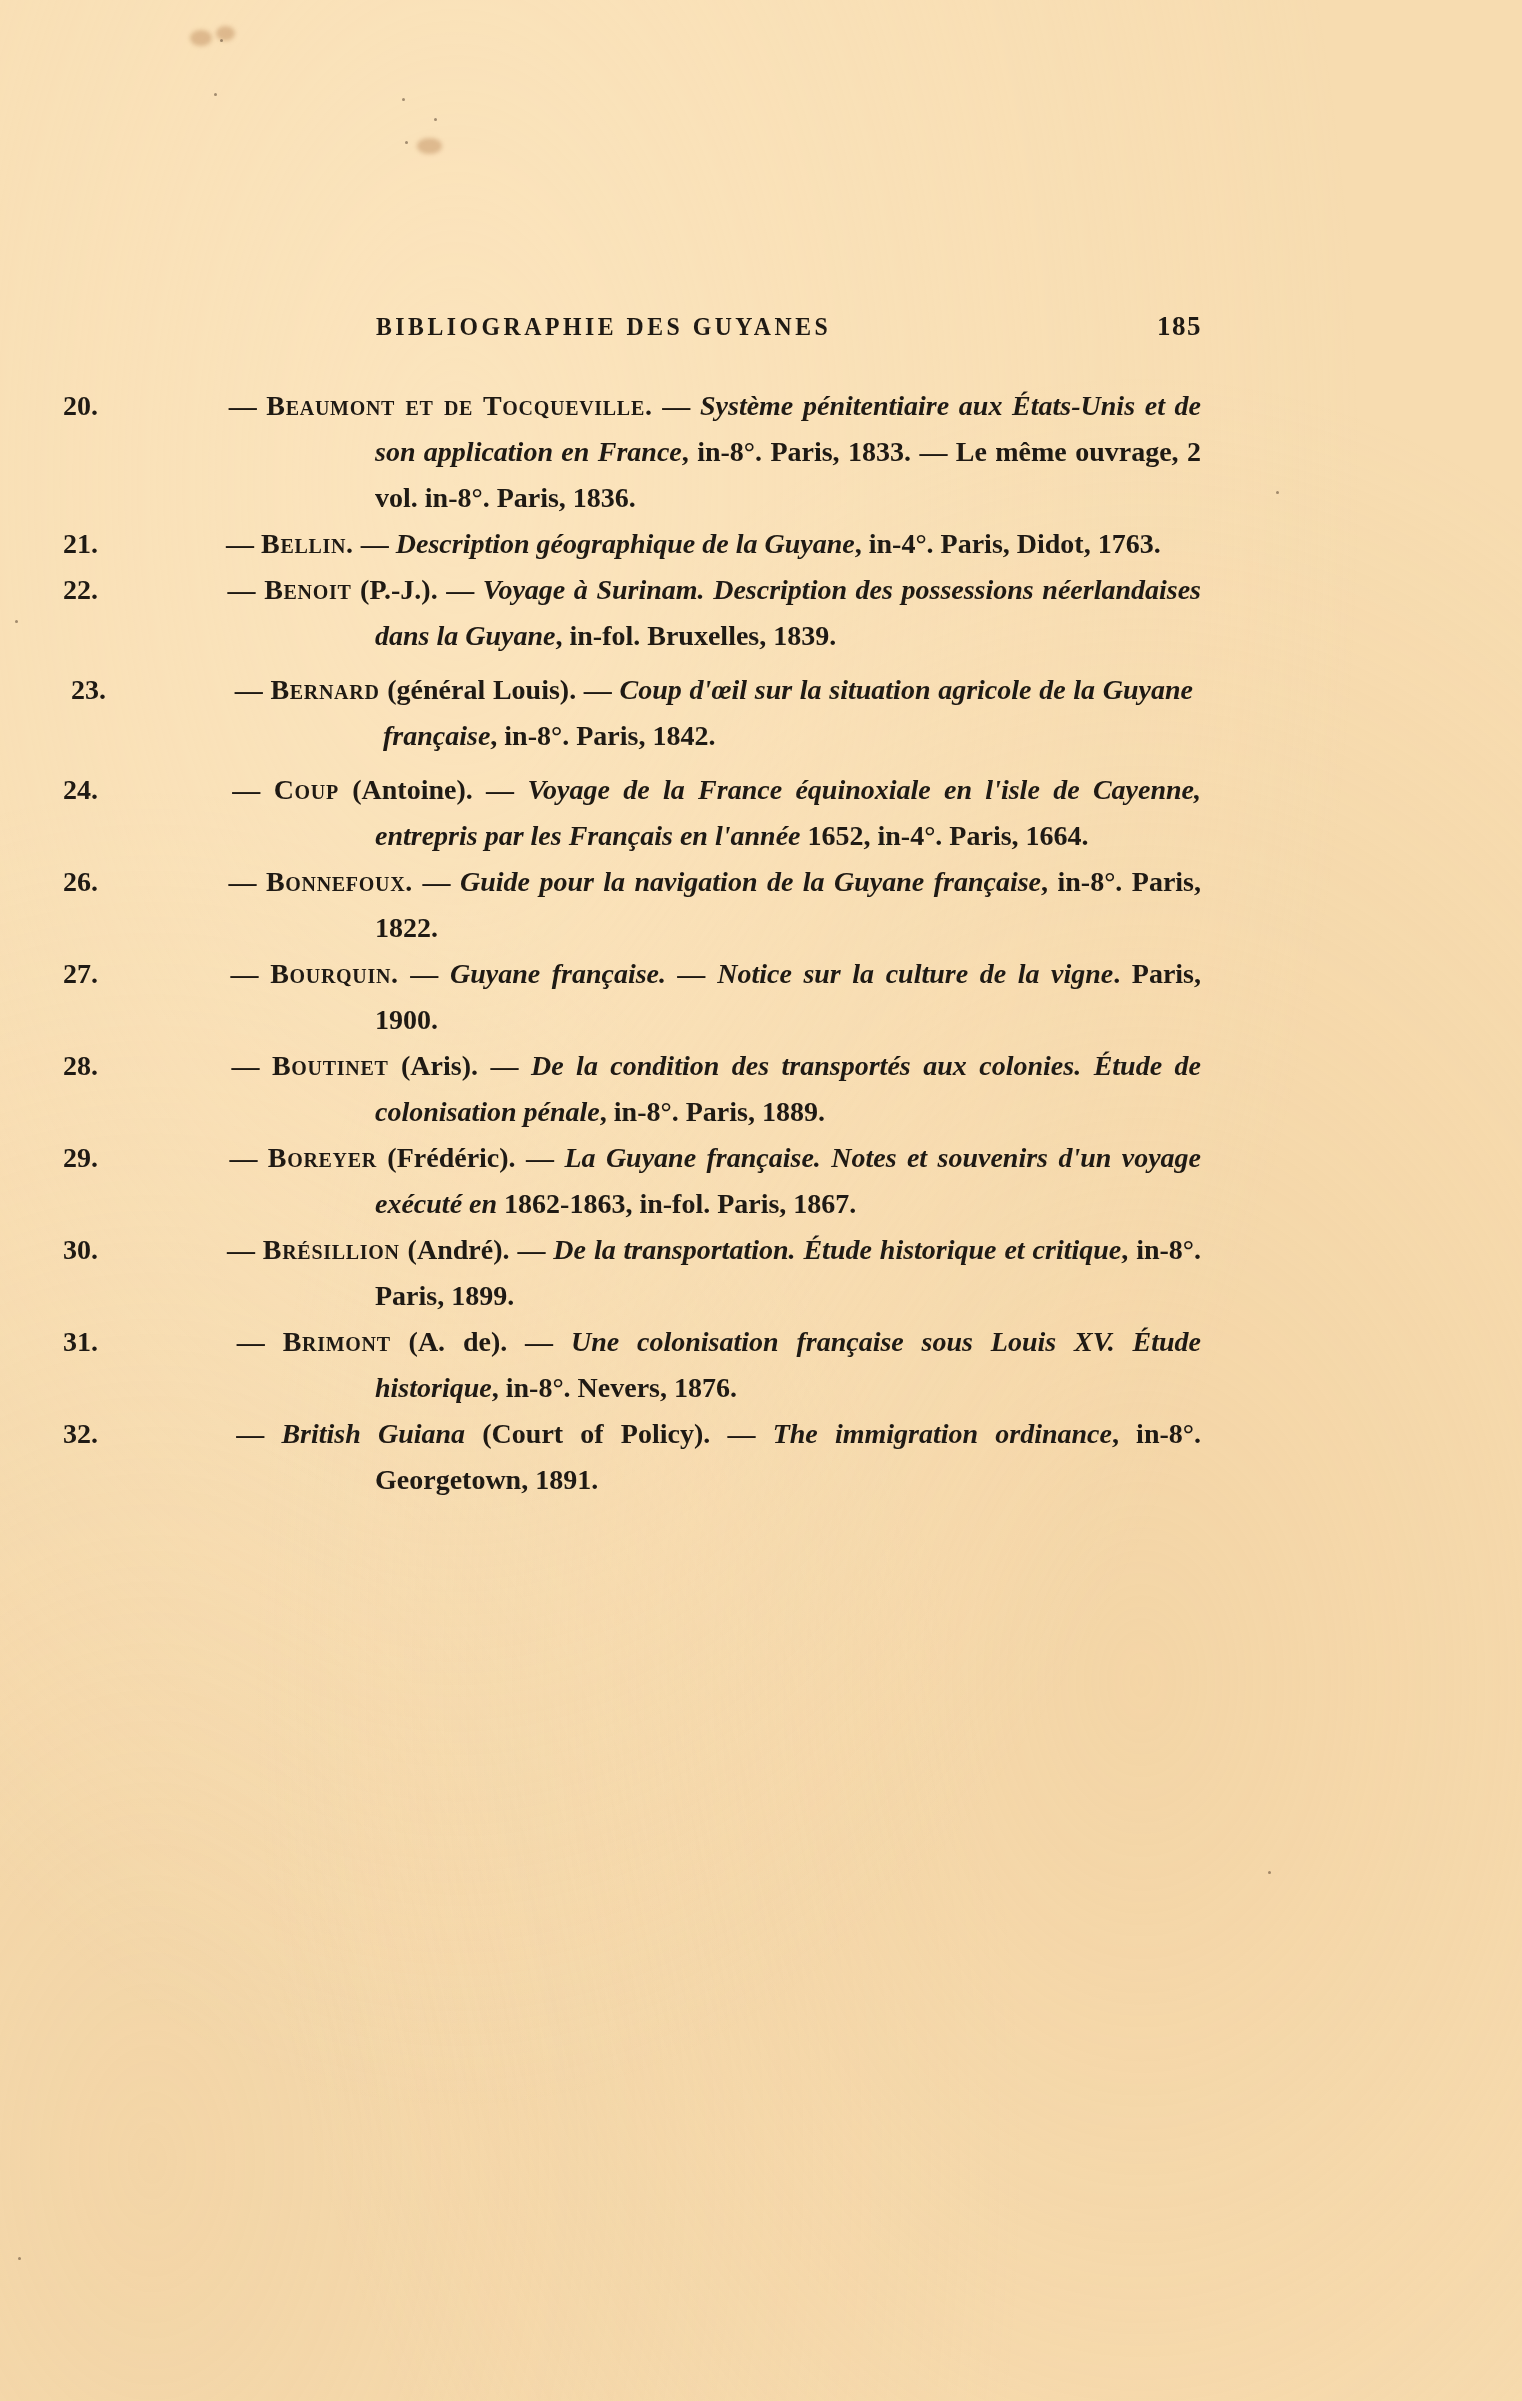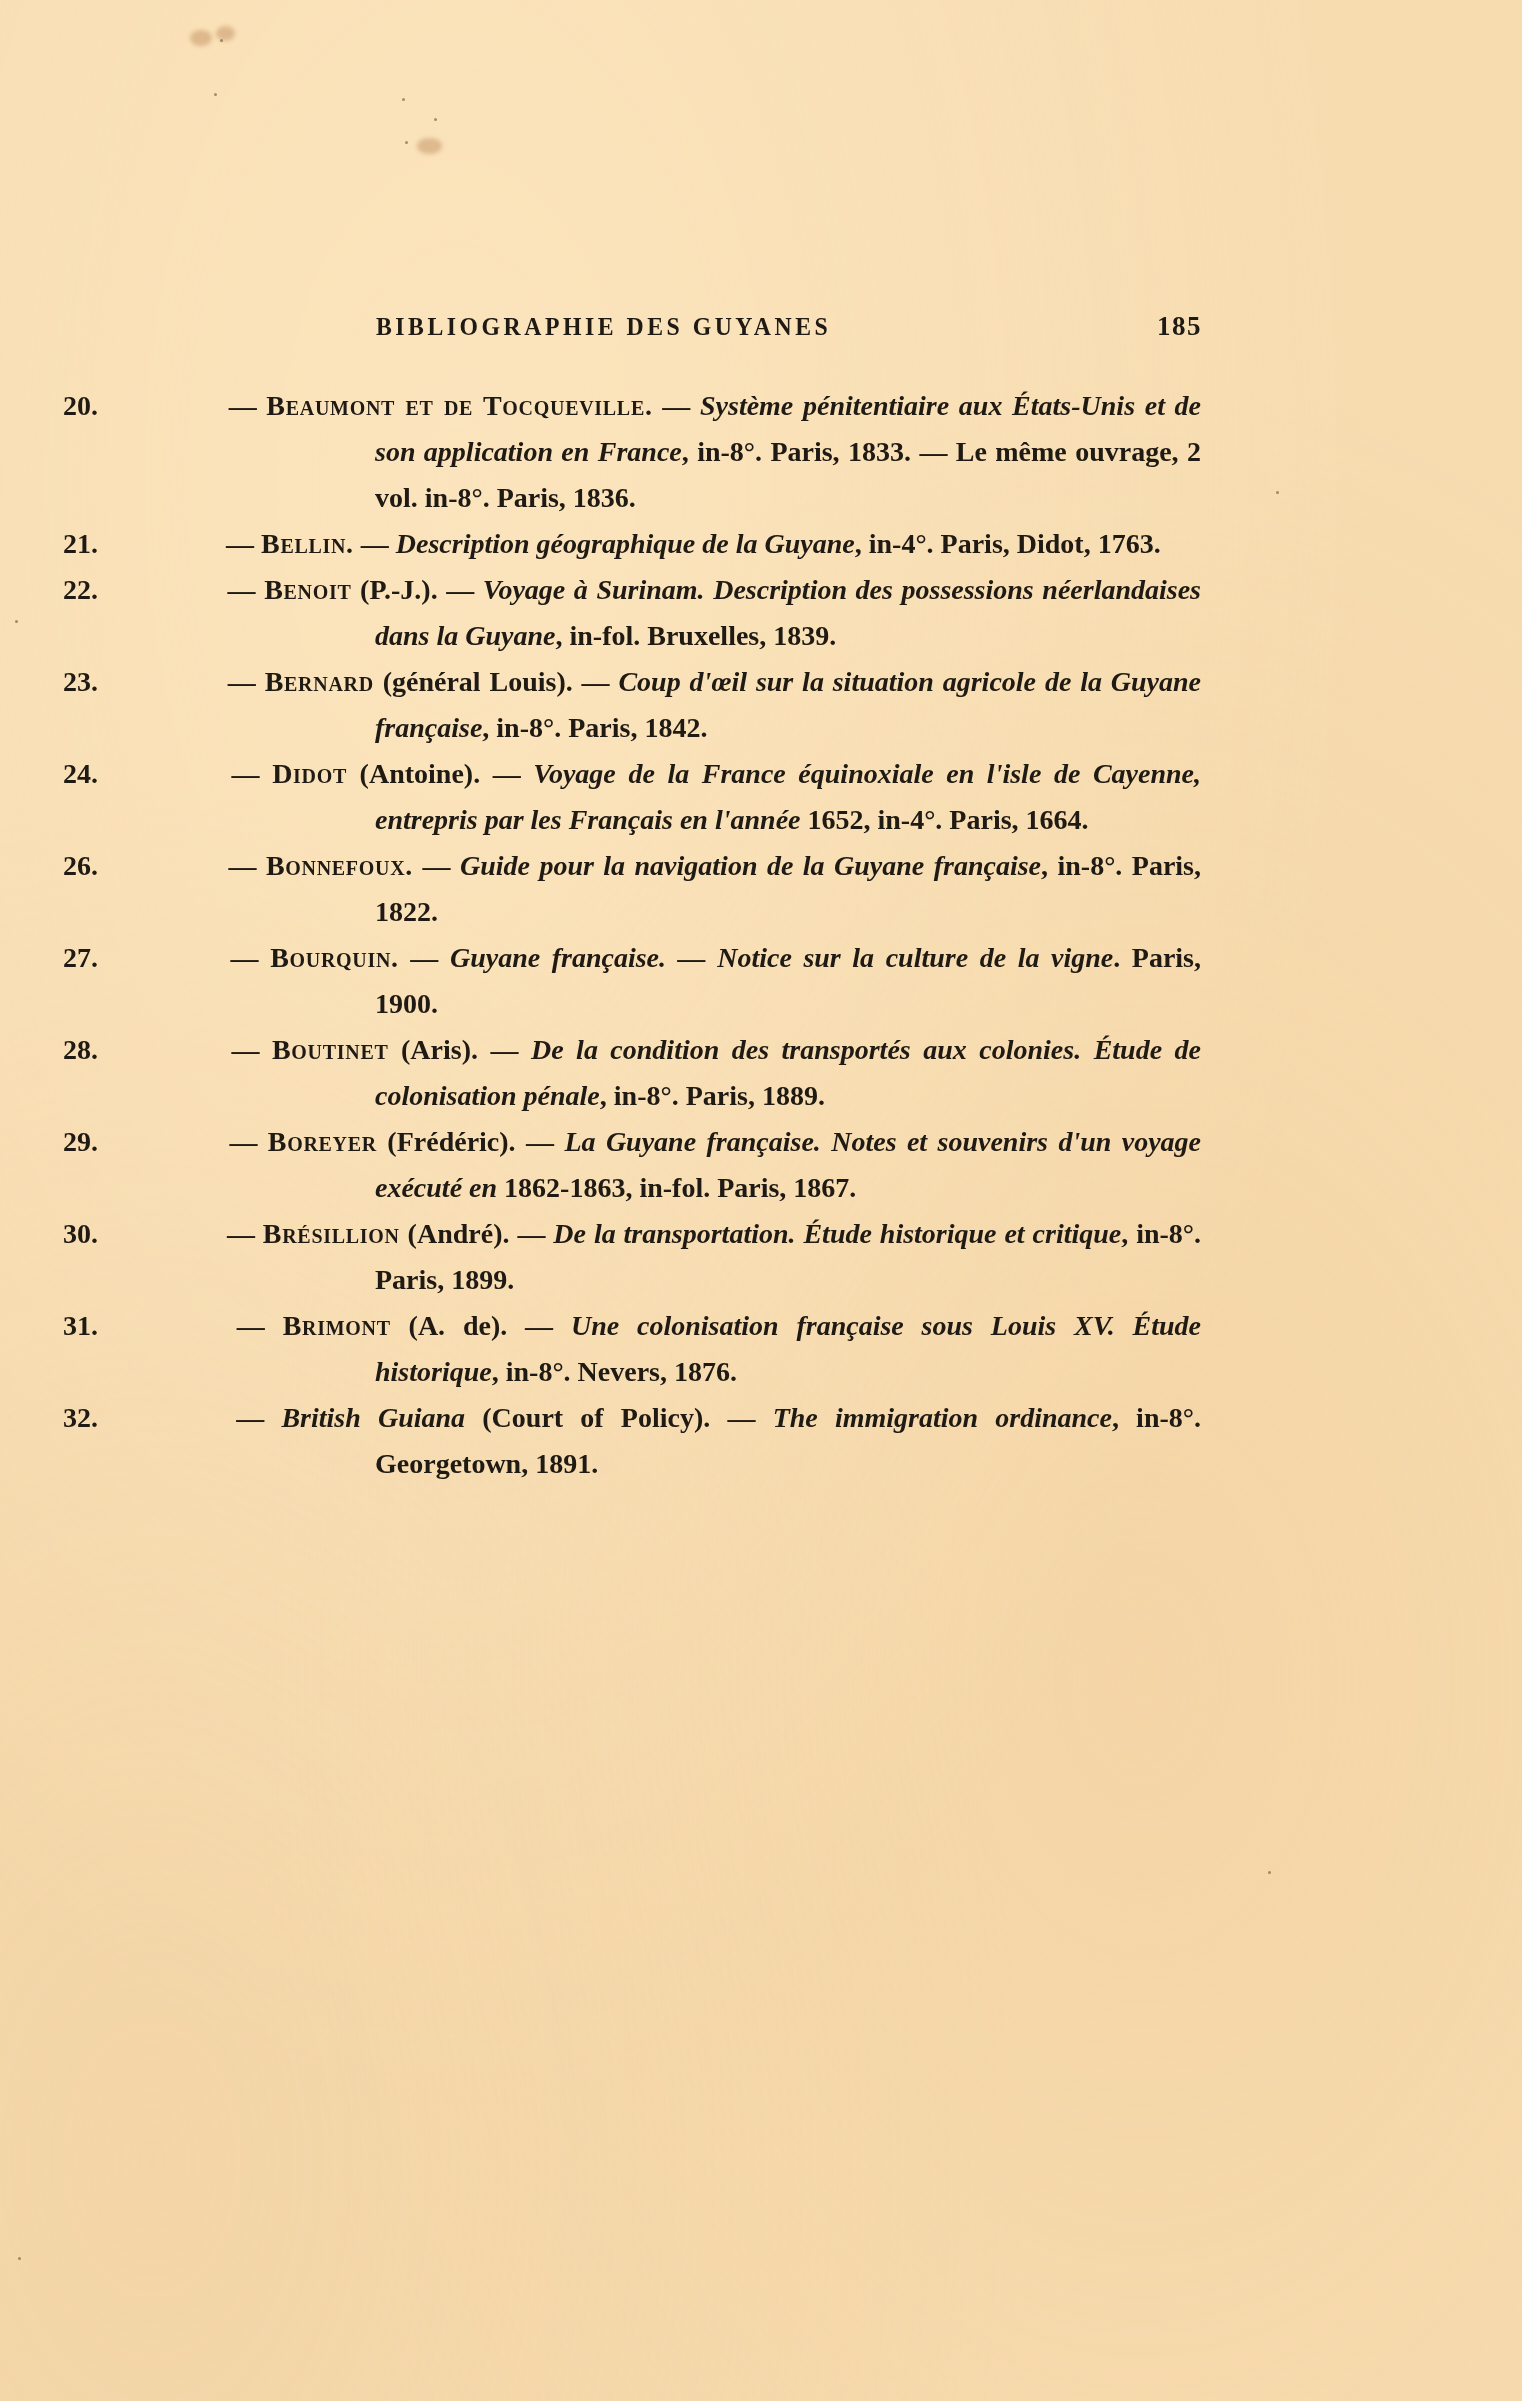--- a/index.html
+++ b/index.html
@@ -133,26 +133,26 @@
     </p>
 
     <p class="entry" style="margin:0;">
       <span class="num">21.</span><span class="dash"> — </span><span class="author">Bellin.</span><span class="plain"></span><span class="dash"> — </span><span class="title">Description géographique de la Guyane</span><span class="pub">, in-4°. Paris, Didot, 1763.</span>
     </p>
 
     <p class="entry" style="margin:0;">
       <span class="num">22.</span><span class="dash"> — </span><span class="author">Benoit</span><span class="plain"> (P.-J.).</span><span class="dash"> — </span><span class="title">Voyage à Surinam. Description des possessions néerlandaises dans la Guyane</span><span class="pub">, in-fol. Bruxelles, 1839.</span>
     </p>
 
-    <p class="entry" style="margin:0;">
+    <p class="entry" style="margin:8px;">
       <span class="num">23.</span><span class="dash"> — </span><span class="author">Bernard</span><span class="plain"> (général Louis).</span><span class="dash"> — </span><span class="title">Coup d'œil sur la situation agricole de la Guyane française</span><span class="pub">, in-8°. Paris, 1842.</span>
     </p>
 
     <p class="entry" style="margin:0;">
-      <span class="num">24.</span><span class="dash"> — </span><span class="author">Didot</span><span class="plain"> (Antoine).</span><span class="dash"> — </span><span class="title">Voyage de la France équinoxiale en l'isle de Cayenne, entrepris par les Français en l'année</span><span class="pub"> 1652, in-4°. Paris, 1664.</span>
+      <span class="num">24.</span><span class="dash"> — </span><span class="author">Coup</span><span class="plain"> (Antoine).</span><span class="dash"> — </span><span class="title">Voyage de la France équinoxiale en l'isle de Cayenne, entrepris par les Français en l'année</span><span class="pub"> 1652, in-4°. Paris, 1664.</span>
     </p>
 
 
     <p class="entry" style="margin:0;">
       <span class="num">26.</span><span class="dash"> — </span><span class="author">Bonnefoux.</span><span class="plain"></span><span class="dash"> — </span><span class="title">Guide pour la navigation de la Guyane française</span><span class="pub">, in-8°. Paris, 1822.</span>
     </p>
 
     <p class="entry" style="margin:0;">
       <span class="num">27.</span><span class="dash"> — </span><span class="author">Bourquin.</span><span class="plain"></span><span class="dash"> — </span><span class="title">Guyane française. — Notice sur la culture de la vigne</span><span class="pub">. Paris, 1900.</span>
     </p>

